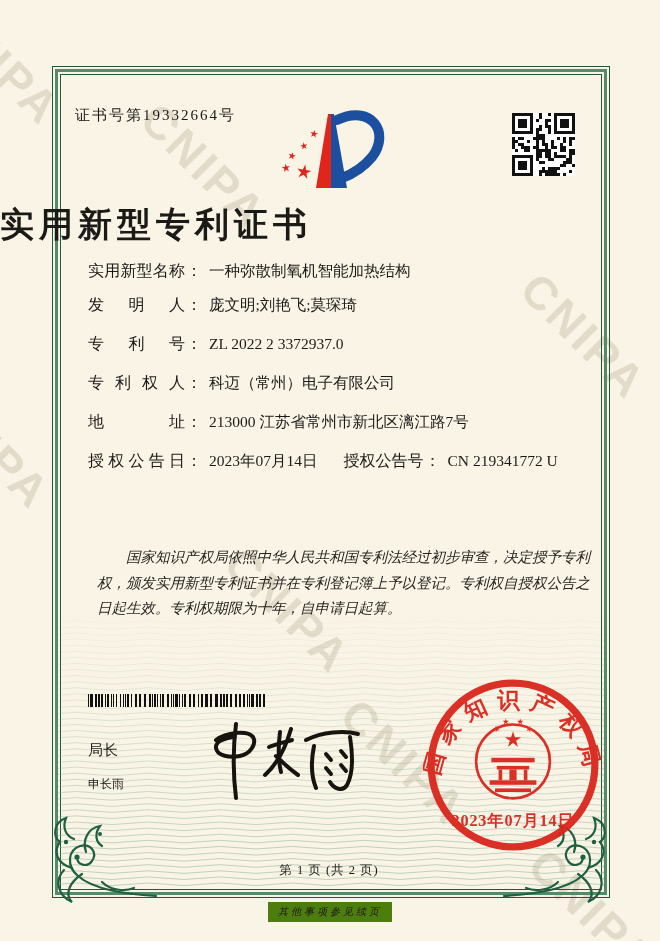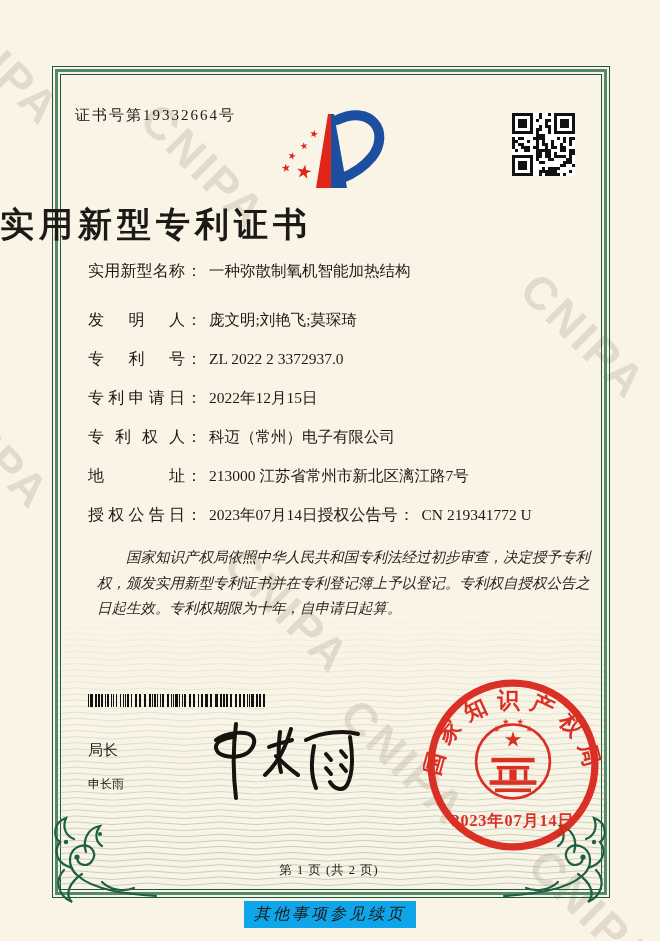--- a/index.html
+++ b/index.html
@@ -16,36 +16,36 @@
   .corner{position:absolute;z-index:3;width:118px;height:96px;}
   .corner.left{left:42px;top:812px;}
   .corner.right{left:500px;top:812px;transform:scaleX(-1);}
   
   .abs{position:absolute;z-index:4;}
   #waves{position:absolute;left:56px;top:616px;z-index:2;}
   .certno{left:75px;top:106px;font-size:15px;letter-spacing:2px;}
   .title{left:0;top:202px;width:660px;text-align:left;font-size:34px;font-weight:bold;letter-spacing:5px;}
   .fields{left:88px;top:259px;width:486px;}
   .frow{line-height:24px;margin-bottom:15px;font-size:16px;white-space:nowrap;}
-  .frow:first-child{margin-bottom:25px;}
+  .frow:first-child{margin-bottom:10px;}
   .flabel{display:inline-block;width:97px;text-align:justify;text-align-last:justify;vertical-align:bottom;}
   .fcolon{margin:0 7px 0 1px;}
   .fvalue{font-size:15.5px;}
-  .pair2{}
+  .pair2{margin-left:26px;}
   .paras{left:97px;top:545px;width:494px;z-index:4;}
   .paras p{margin:0 0 4px 0;font-size:14.5px;line-height:25.5px;text-indent:2em;
            font-style:italic;color:#26231f;}
   #barcode{left:88px;top:694px;}
   .sig-title{left:88px;top:741px;font-size:15px;font-family:"Liberation Sans","DejaVu Sans",sans-serif;}
   .sig-name{left:88px;top:776px;font-size:12px;font-family:"Liberation Sans","DejaVu Sans",sans-serif;}
   #signature{left:192px;top:716px;}
   #seal{left:423px;top:675px;z-index:5;opacity:0.95;}
   .pagenum{left:0;top:862px;width:658px;text-align:center;font-size:12.5px;letter-spacing:1px;z-index:4;}
   .footnote{left:0;top:901px;width:660px;text-align:center;z-index:4;}
-  .footnote span{display:inline-block;background:#0ea5e9;padding:3px 10px;font-size:16px;
+  .footnote span{display:inline-block;background:#4d7c0f;padding:3px 10px;font-size:10px;
                  font-style:italic;letter-spacing:3px;}
   svg{display:block;}
 </style>
 </head>
 <body>
 
 <div id="cert">
 
   <div class="wm" style="left:-38px;top:-12px;">CNIPA</div>
   <div class="wm" style="left:168px;top:92px;">CNIPA</div>
@@ -293,23 +293,20 @@
     <div class="frow">
       <span class="flabel">实用新型名称</span><span class="fcolon">：</span><span class="fvalue">一种弥散制氧机智能加热结构</span>
     </div>
     <div class="frow">
       <span class="flabel">发明人</span><span class="fcolon">：</span><span class="fvalue">庞文明;刘艳飞;莫琛琦</span>
     </div>
     <div class="frow">
       <span class="flabel">专利号</span><span class="fcolon">：</span><span class="fvalue">ZL 2022 2 3372937.0</span>
     </div>
     <div class="frow">
-      <span class="flabel">专利申请日</span><span class="fcolon">：</span><span class="fvalue">2022年12月15日</span>
-    </div>
-    <div class="frow">
       <span class="flabel">专利权人</span><span class="fcolon">：</span><span class="fvalue">科迈（常州）电子有限公司</span>
     </div>
     <div class="frow">
       <span class="flabel">地址</span><span class="fcolon">：</span><span class="fvalue">213000 江苏省常州市新北区漓江路7号</span>
     </div>
     <div class="frow">
       <span class="flabel">授权公告日</span><span class="fcolon">：</span><span class="fvalue">2023年07月14日</span><span class="pair2"><span>授权公告号</span><span class="fcolon">：</span><span class="fvalue">CN 219341772 U</span></span>
     </div>
   </div>
 

